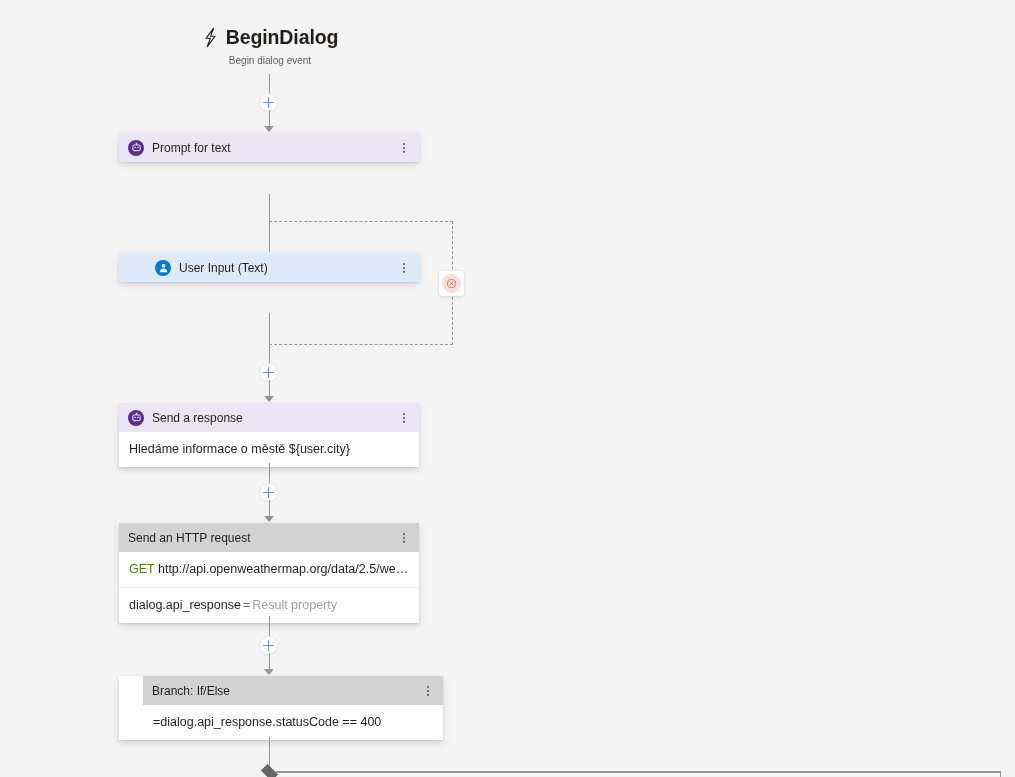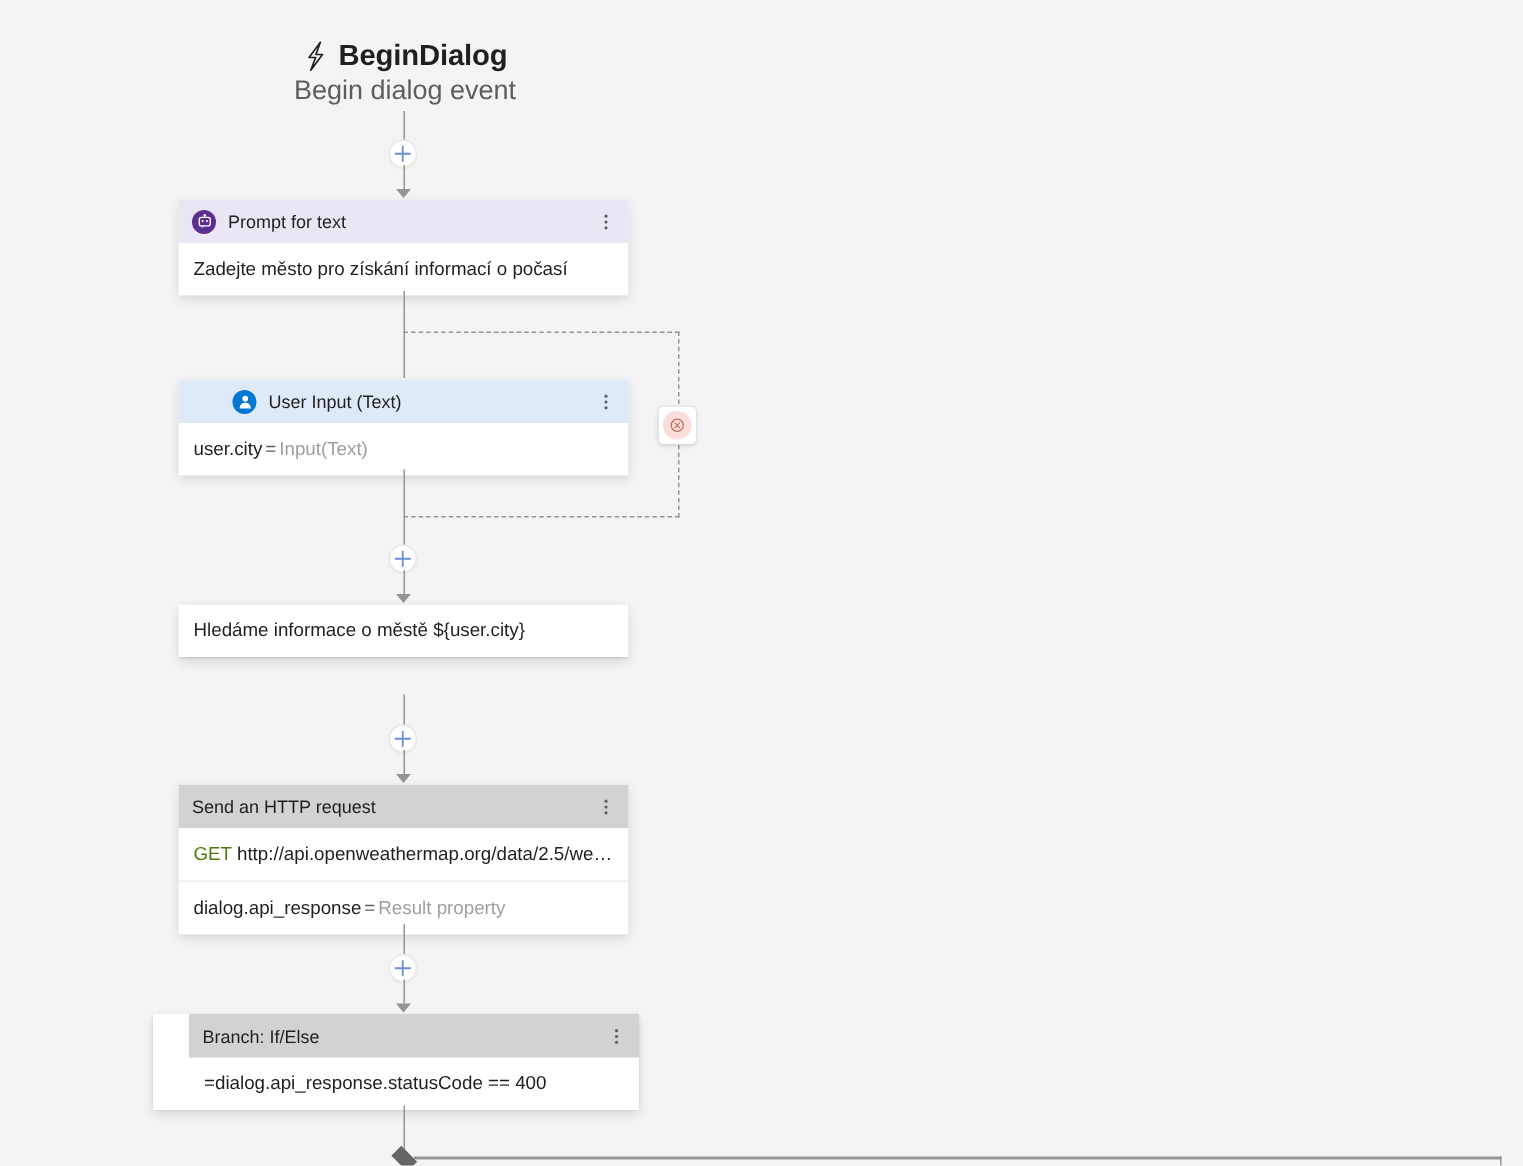--- a/index.html
+++ b/index.html
@@ -43,21 +43,21 @@
   }
   .trigger-title {
     font-size: 19.5px;
     font-weight: 600;
     letter-spacing: -0.1px;
     color: #201f1e;
     line-height: 22px;
   }
   .trigger-sub {
     margin-top: 5px;
-    font-size: 18px;
+    font-size: 10px;
     color: #605e5c;
     line-height: 15px;
   }
 
   
   .edge {
     position: absolute;
     background: #979593;
   }
   .edge-v { width: 1.6px; }
@@ -242,21 +242,20 @@
       </span>
       <span class="node-title">Prompt for text</span>
       <span class="menu-btn">
         <svg width="14" height="14" viewBox="0 0 14 14">
           <circle cx="7" cy="3.1" r="1.05" fill="#605e5c"></circle>
           <circle cx="7" cy="7" r="1.05" fill="#605e5c"></circle>
           <circle cx="7" cy="10.9" r="1.05" fill="#605e5c"></circle>
         </svg>
       </span>
     </div>
-    <div class="node-body">Zadejte město pro získání informací o počasí</div>
   </div>
 
   <div class="edge edge-v" style="left:268.5px; top:194px; height:58px;"></div>
 
   <div class="dash-h" style="left:269px; top:221px; width:184px;"></div>
   <div class="dash-v" style="left:452px; top:221px; height:124px;"></div>
   <div class="dash-h" style="left:269px; top:344px; width:184px;"></div>
 
   <div class="loop-badge" style="left:439px; top:271px;">
     <div class="loop-badge-inner">
@@ -277,35 +276,52 @@
       </span>
       <span class="node-title">User Input (Text)</span>
       <span class="menu-btn">
         <svg width="14" height="14" viewBox="0 0 14 14">
           <circle cx="7" cy="3.1" r="1.05" fill="#605e5c"></circle>
           <circle cx="7" cy="7" r="1.05" fill="#605e5c"></circle>
           <circle cx="7" cy="10.9" r="1.05" fill="#605e5c"></circle>
         </svg>
       </span>
     </div>
-    <div class="node-body">
-      <span class="kv-key">user.city</span><span class="kv-eq">=</span><span class="kv-val">Input(Text)</span>
-    </div>
   </div>
 
   <div class="edge edge-v" style="left:268.5px; top:313px; height:52px;"></div>
   <div class="plus-btn" style="left:260px; top:364px;">
     <svg width="11" height="11" viewBox="0 0 11 11">
       <path d="M5.5 0.6 V10.4 M0.6 5.5 H10.4" stroke="#6a8fd6" stroke-width="1.2" stroke-linecap="round"></path>
     </svg>
   </div>
   <div class="edge edge-v" style="left:268.5px; top:380px; height:16px;"></div>
   <div class="arrowhead" style="left:264px; top:396px;"></div>
 
   <div class="node" style="left:119px; top:403px;">
+    <div class="node-header purple">
+      <span class="node-icon purple">
+        <svg width="11" height="11" viewBox="0 0 12 12">
+          <rect x="2" y="3.2" width="8" height="6.2" rx="1.6" fill="none" stroke="#ffffff" stroke-width="1"></rect>
+          <circle cx="6" cy="1.6" r="0.9" fill="#ffffff"></circle>
+          <path d="M6 2.3 V3.2" stroke="#ffffff" stroke-width="0.8"></path>
+          <circle cx="4.4" cy="5.9" r="0.75" fill="#ffffff"></circle>
+          <circle cx="7.6" cy="5.9" r="0.75" fill="#ffffff"></circle>
+          <path d="M4.6 9.4 L3.2 11 L6.2 9.4" fill="#ffffff"></path>
+        </svg>
+      </span>
+      <span class="node-title">Send a response</span>
+      <span class="menu-btn">
+        <svg width="14" height="14" viewBox="0 0 14 14">
+          <circle cx="7" cy="3.1" r="1.05" fill="#605e5c"></circle>
+          <circle cx="7" cy="7" r="1.05" fill="#605e5c"></circle>
+          <circle cx="7" cy="10.9" r="1.05" fill="#605e5c"></circle>
+        </svg>
+      </span>
+    </div>
     <div class="node-body">Hledáme informace o městě ${user.city}</div>
   </div>
 
   <div class="edge edge-v" style="left:268.5px; top:463px; height:22px;"></div>
   <div class="plus-btn" style="left:260px; top:484px;">
     <svg width="11" height="11" viewBox="0 0 11 11">
       <path d="M5.5 0.6 V10.4 M0.6 5.5 H10.4" stroke="#6a8fd6" stroke-width="1.2" stroke-linecap="round"></path>
     </svg>
   </div>
   <div class="edge edge-v" style="left:268.5px; top:500px; height:16px;"></div>
@@ -333,21 +349,21 @@
 
   <div class="edge edge-v" style="left:268.5px; top:616px; height:22px;"></div>
   <div class="plus-btn" style="left:260px; top:637px;">
     <svg width="11" height="11" viewBox="0 0 11 11">
       <path d="M5.5 0.6 V10.4 M0.6 5.5 H10.4" stroke="#6a8fd6" stroke-width="1.2" stroke-linecap="round"></path>
     </svg>
   </div>
   <div class="edge edge-v" style="left:268.5px; top:653px; height:16px;"></div>
   <div class="arrowhead" style="left:264px; top:669px;"></div>
 
-  <div class="node" style="left:102px; top:676px;padding-left:24px;">
+  <div class="node" style="left:119px; top:676px;padding-left:24px;">
     <div class="node-header gray">
       <span class="node-title noicon">Branch: If/Else</span>
       <span class="menu-btn">
         <svg width="14" height="14" viewBox="0 0 14 14">
           <circle cx="7" cy="3.1" r="1.05" fill="#605e5c"></circle>
           <circle cx="7" cy="7" r="1.05" fill="#605e5c"></circle>
           <circle cx="7" cy="10.9" r="1.05" fill="#605e5c"></circle>
         </svg>
       </span>
     </div>

